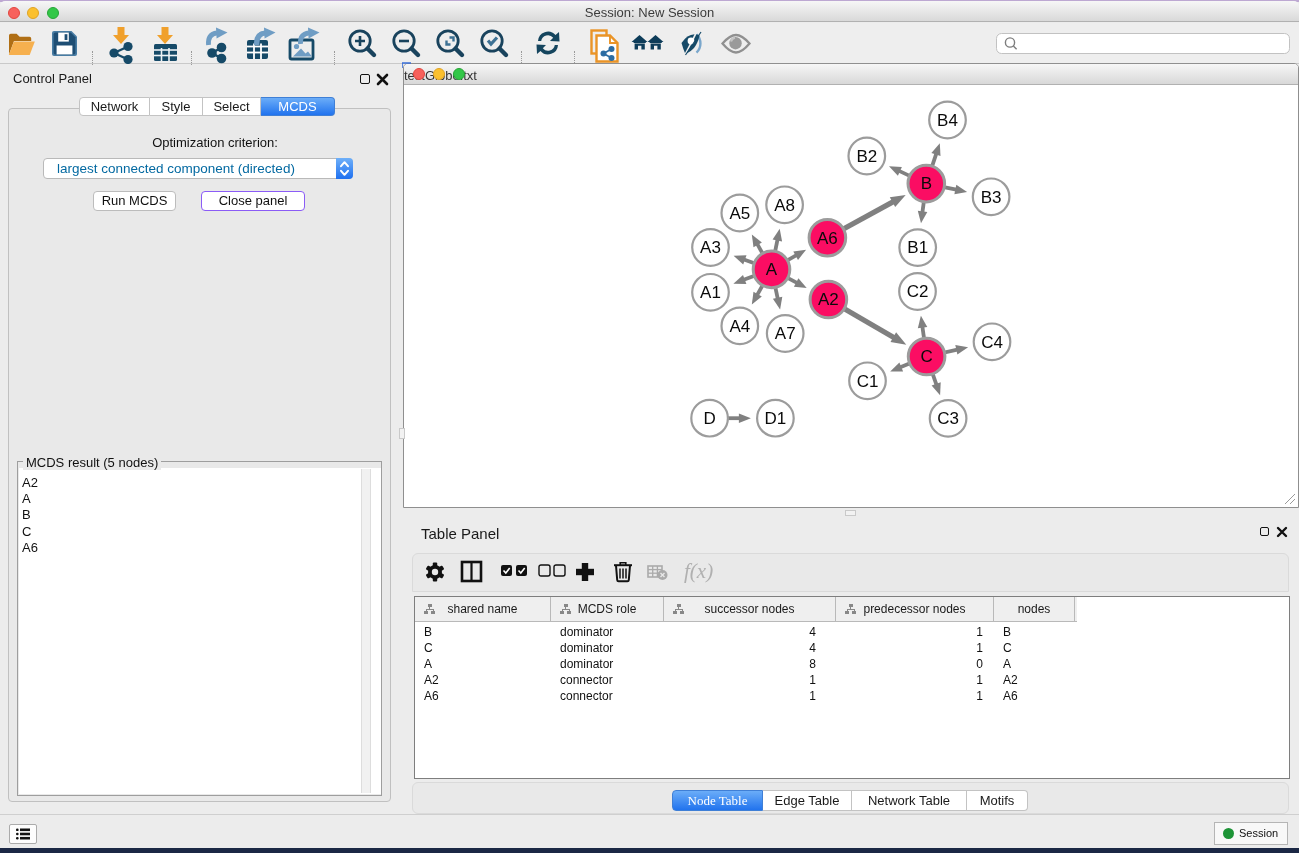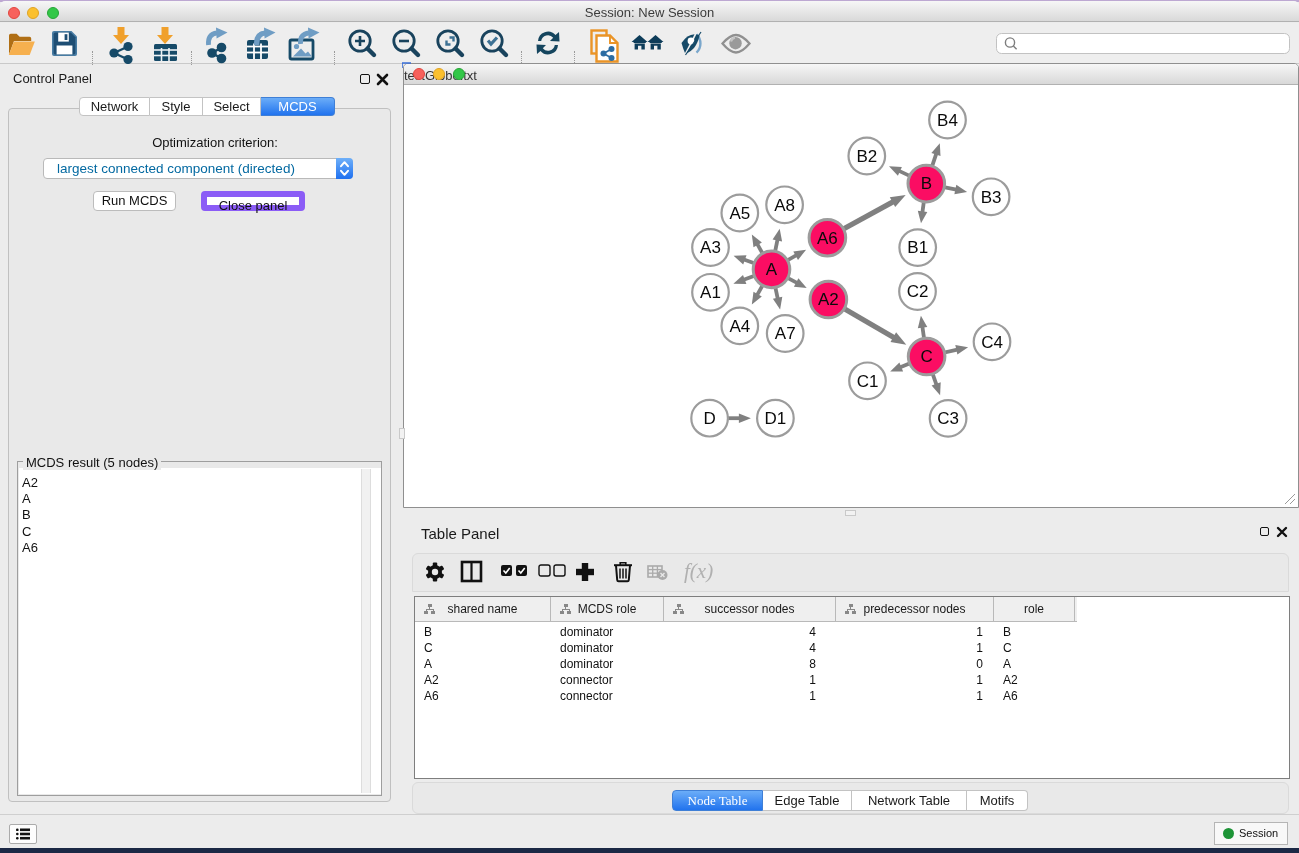--- a/index.html
+++ b/index.html
@@ -211,21 +211,21 @@
 <div class="abs" style="left:8px; top:135px; width:383px; text-align:center; font-size:13px; color:#111;padding-left:31px;">Optimization criterion:</div>
 <div class="abs" style="left:43px; top:158px; width:310px; height:21px; background:#fff; border:1px solid #b9b9b9; border-radius:4px;">
   <div class="abs" style="left:13px; top:2px; font-size:13.5px; color:#0369a1;">largest connected component (directed)</div>
   <div class="abs" style="right:-1px; top:-1px; width:17px; height:21px; background:linear-gradient(#6fb0f9,#1e70f0); border-radius:0 4px 4px 0;">
     <svg width="17" height="21">
         <path d="M5,8.2 L8.5,4.2 L12,8.2 M5,12.8 L8.5,16.8 L12,12.8" stroke="#ffffff" stroke-width="2" fill="none" stroke-linecap="round" stroke-linejoin="round"></path>
       </svg>
   </div>
 </div>
 <div class="abs" style="left:93px; top:191px; width:83px; height:20px; background:#fff; border:1px solid #bcbcbc; border-radius:4px; text-align:center; font-size:13px; line-height:18px; color:#111;">Run MCDS</div>
-<div class="abs" style="left:201px; top:191px; width:104px; height:20px; background:#fff; border:6px solid #8b5cf6; border-radius:4px; text-align:center; font-size:13px; line-height:18px; color:#111;">Close panel</div>
+<div class="abs" style="left:201px; top:191px; width:104px; height:20px; background:#fff; border:1px solid #8b5cf6; border-radius:4px; text-align:center; font-size:13px; line-height:18px; color:#111;">Close panel</div>
 <div class="abs" style="left:17px; top:461px; width:365px; height:335px; border:1px solid #9e9e9e;"></div>
 <div class="abs" style="left:19px; top:468px; width:362px; height:326px; background:#fff;"></div>
 <div class="abs" style="left:361px; top:469px; width:10px; height:324px; background:#f1f1f1; border-left:1px solid #ddd; border-right:1px solid #ddd;"></div>
 <div class="abs" style="left:23px; top:455px; background:#e9e9e9; padding:0 3px; font-size:13px; color:#111;">MCDS result (5 nodes)</div>
 <div class="abs" style="left:22px; top:475px; font-size:13px; color:#111; line-height:16.2px;">A2<br>A<br>B<br>C<br>A6</div>
 <div class="abs" id="netwin">
   <div class="abs" id="nw-titlebar">
     <div class="tl" style="left:9px; top:4px; background:#f7615c; border:1px solid #e2463f;"></div>
     <div class="tl" style="left:29px; top:4px; background:#fbc02e; border:1px solid #e0a324;"></div>
     <div class="tl" style="left:49px; top:4px; background:#33c748; border:1px solid #27a537;"></div>
@@ -382,21 +382,21 @@
 
   <text x="268" y="26" font-family="Liberation Serif, serif" font-style="italic" font-size="21" fill="#b0b0b0">f(x)</text>
 </svg>
 <div class="abs" id="tp-toolbar"></div>
 <div class="abs" id="tp-table">
   <div class="abs" style="left:0; top:0; width:662px; height:25px; background:#efefef; border-bottom:1px solid #b9b9b9; display:flex; font-size:12px; color:#1a1a1a;">
     <div class="thc" style="width:136px;"><span class="ticon"></span><span class="thl">shared name</span></div>
     <div class="thc" style="width:113px;"><span class="ticon"></span><span class="thl">MCDS role</span></div>
     <div class="thc" style="width:172px;"><span class="ticon"></span><span class="thl">successor nodes</span></div>
     <div class="thc" style="width:158px;"><span class="ticon"></span><span class="thl">predecessor nodes</span></div>
-    <div class="thc" style="width:81px; border-right:1px solid #b9b9b9;"><span class="thl">role</span></div>
+    <div class="thc" style="width:81px; border-right:1px solid #b9b9b9;"><span class="thl">nodes</span></div>
   </div>
   <div class="trow" style="top:26px;">
       <span class="c1">B</span>
       <span class="c2">dominator</span>
       <span class="c3">4</span>
       <span class="c4">1</span>
       <span class="c5">B</span>
     </div>
   <div class="trow" style="top:42px;">
       <span class="c1">C</span>

